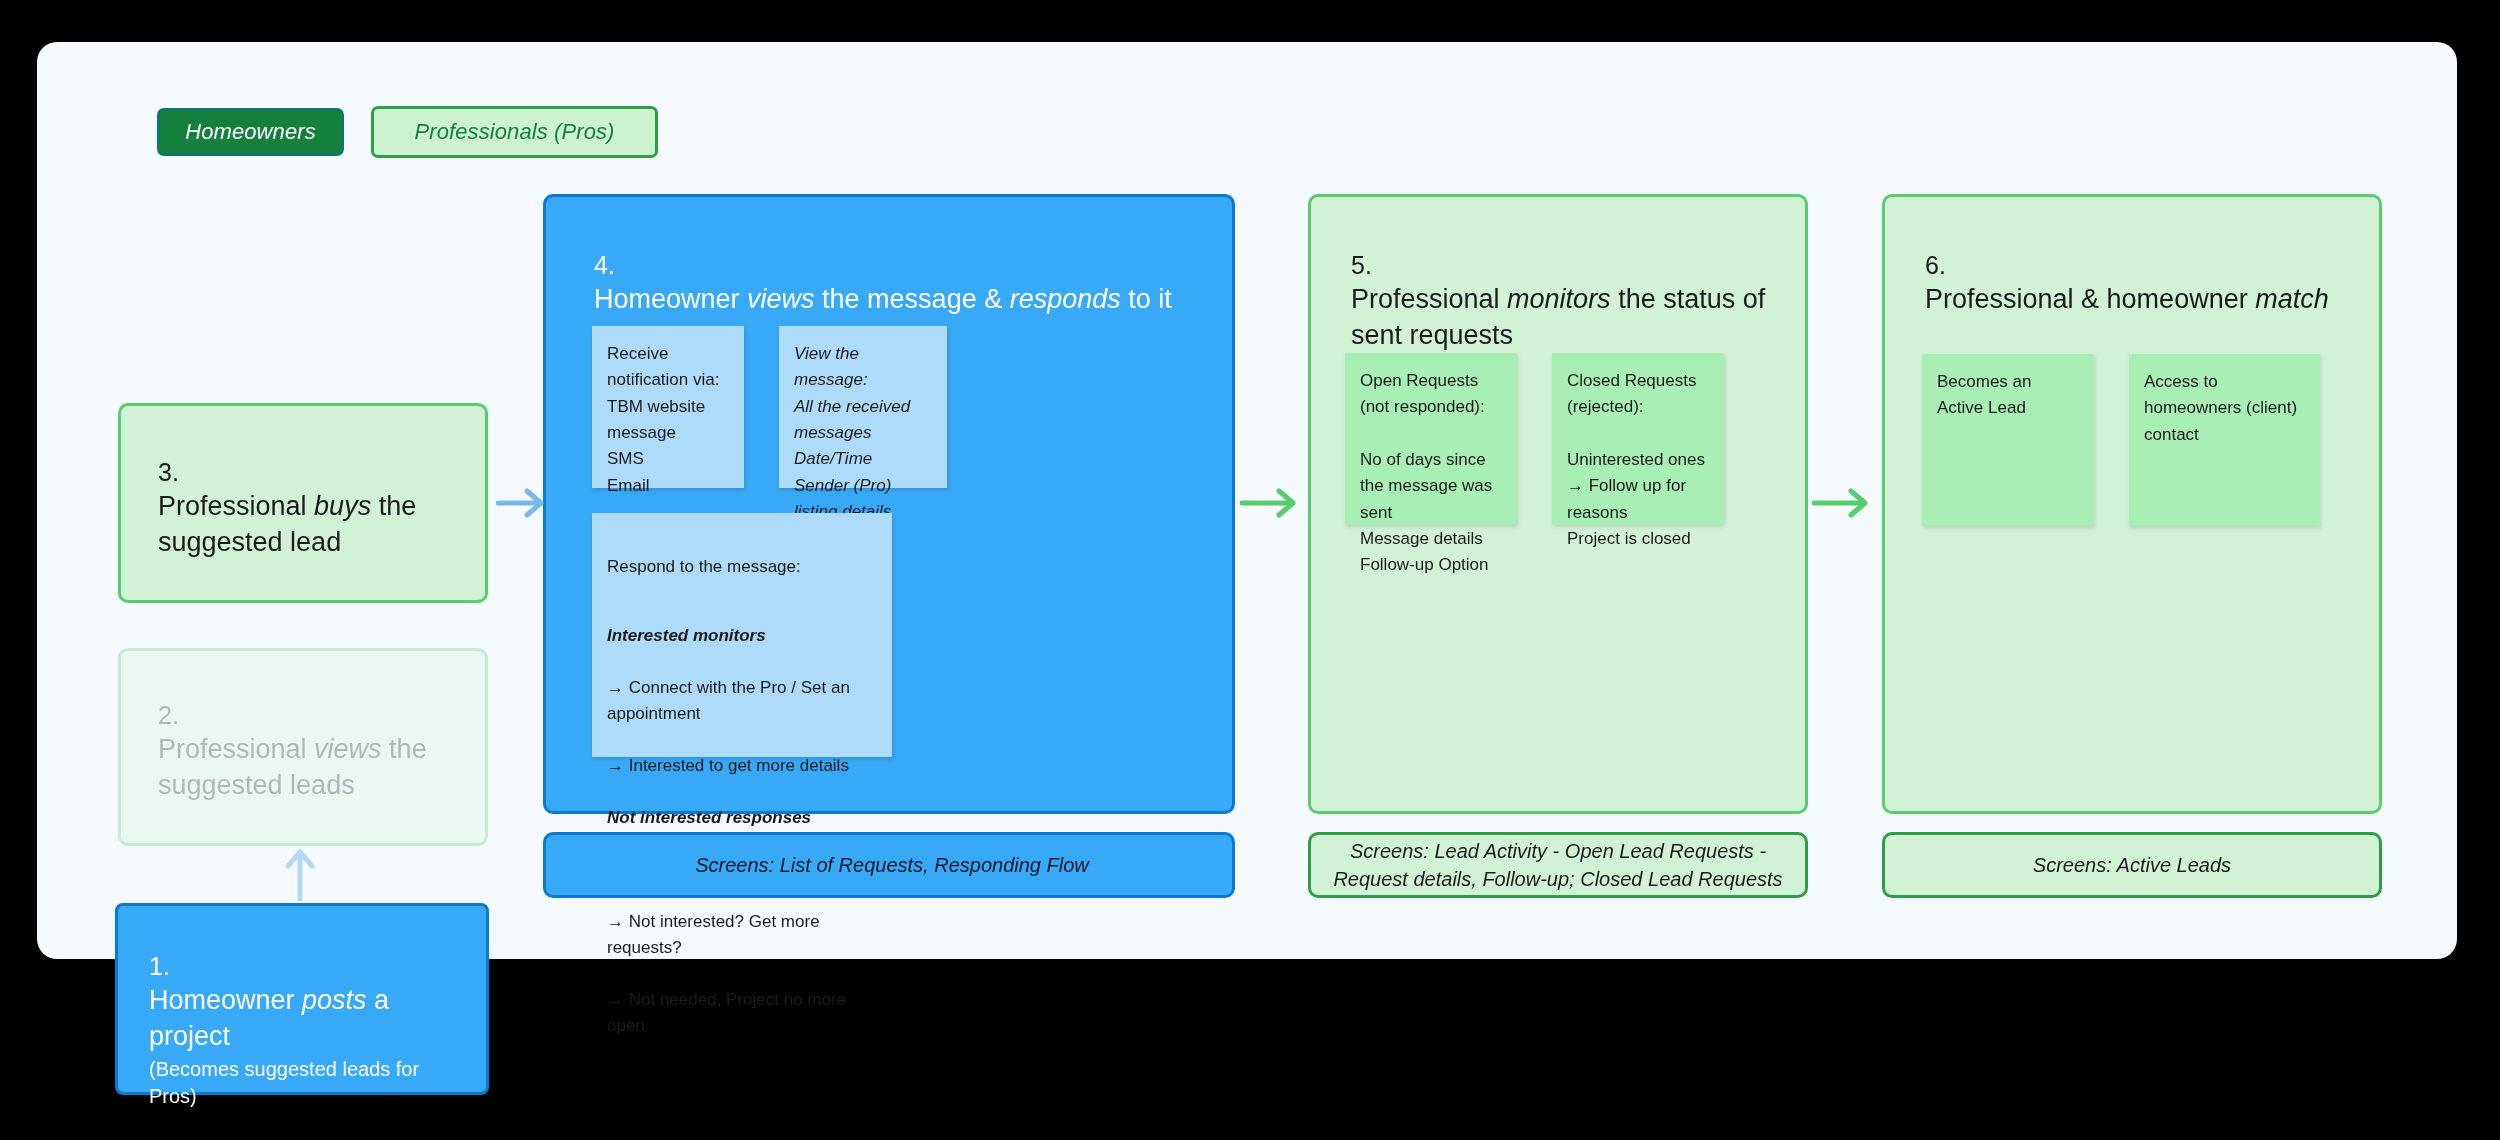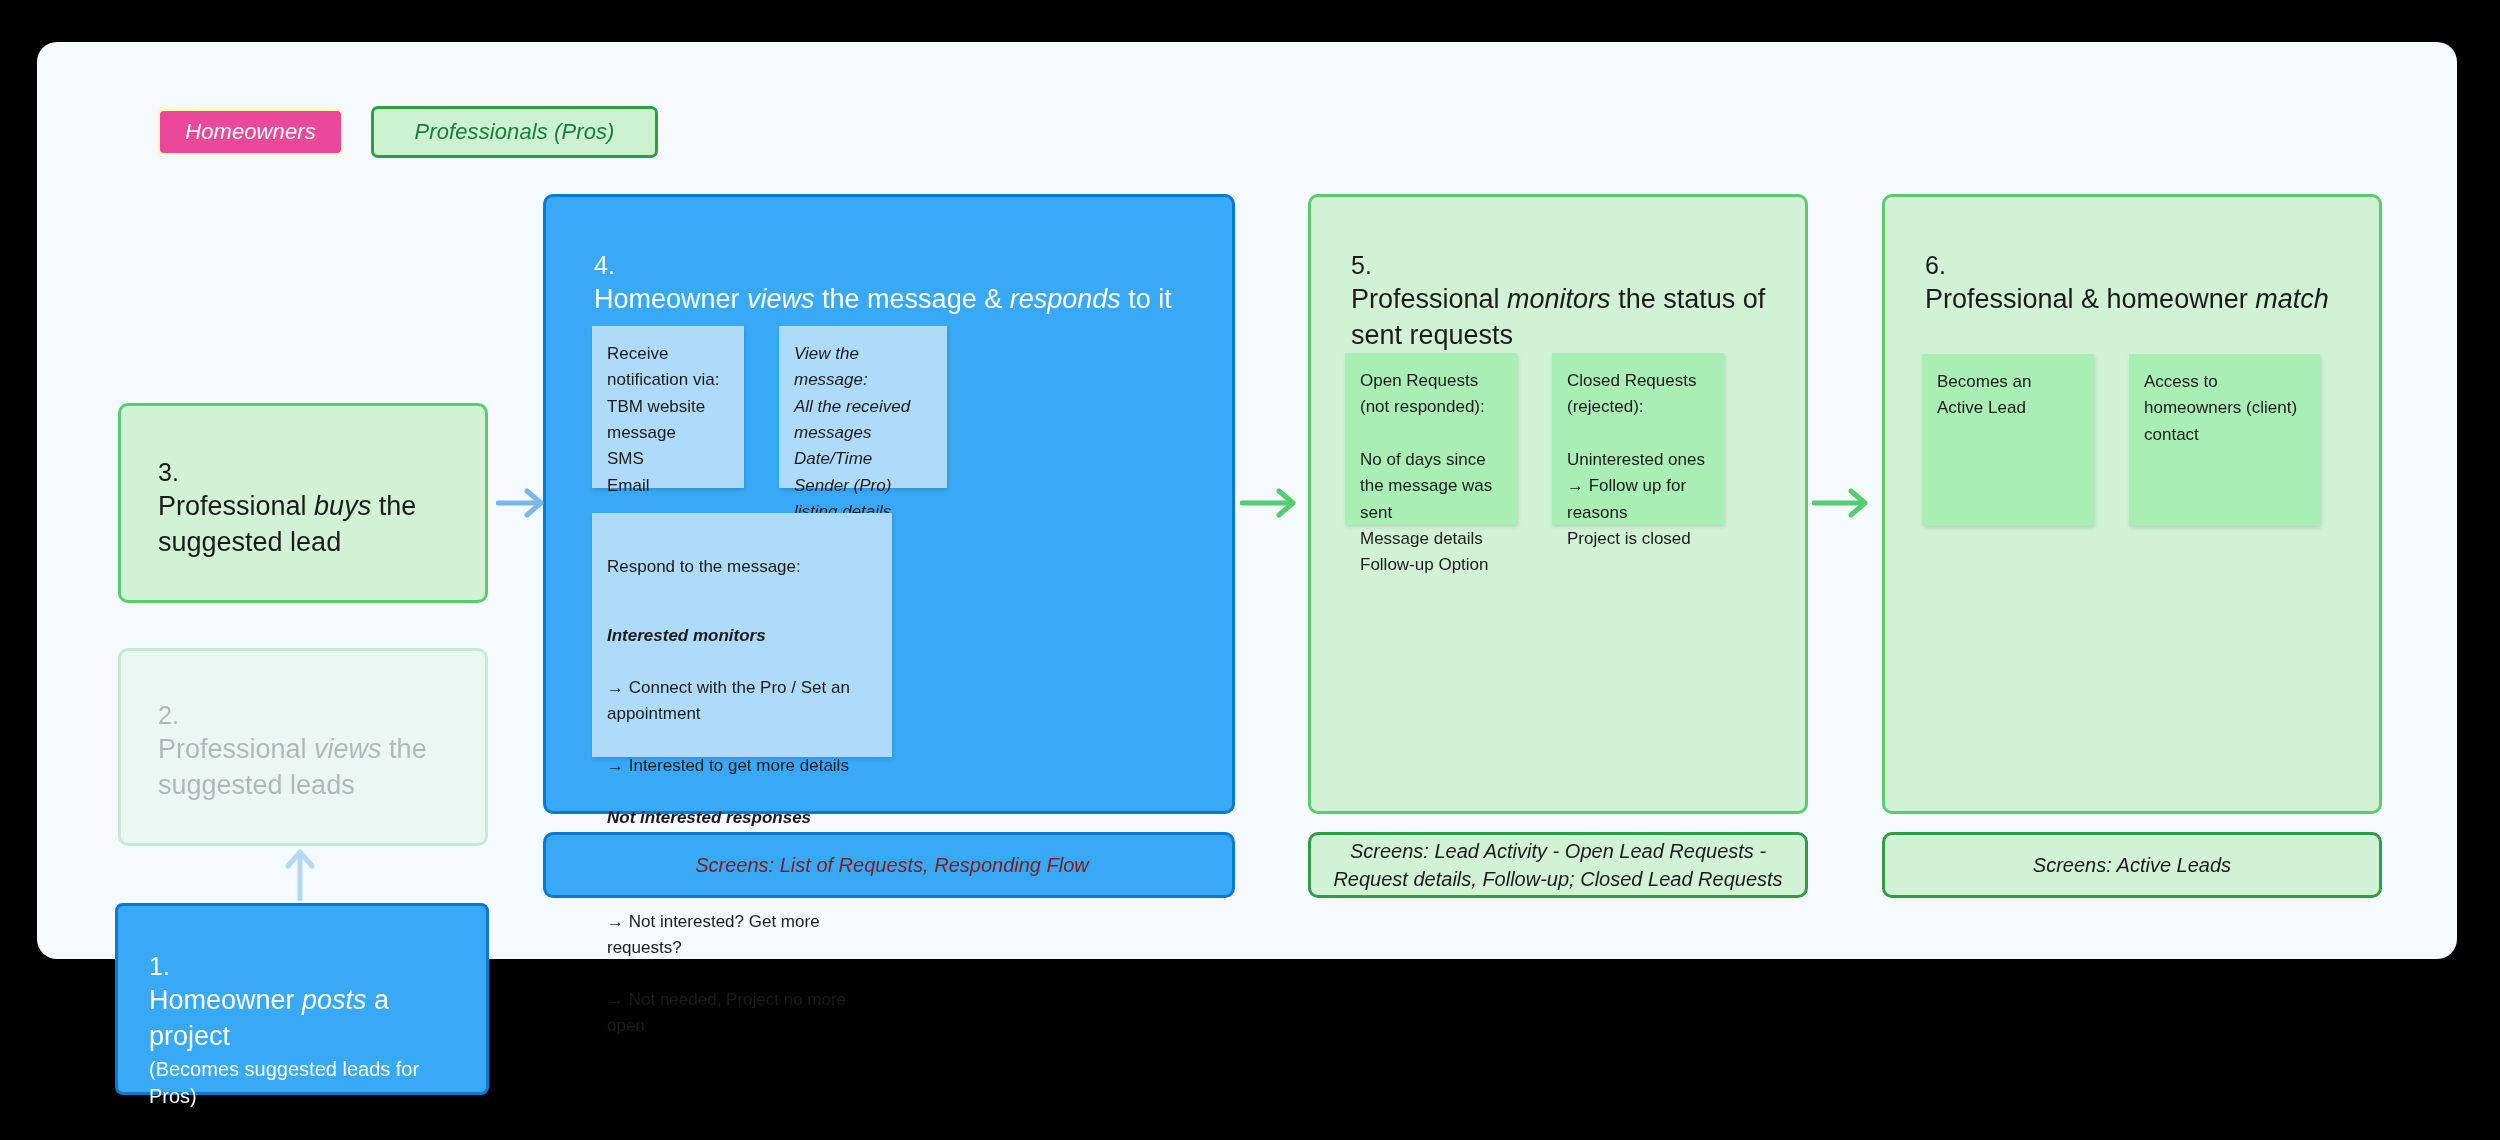--- a/index.html
+++ b/index.html
@@ -40,22 +40,22 @@
     justify-content: center;
     border-radius: 7px;
     font-style: italic;
     font-size: 22px;
     letter-spacing: 0.1px;
     white-space: nowrap;
   }
   #legend-homeowners {
     left: 157px; top: 108px;
     width: 187px; height: 48px;
-    background: #ec4899;
-    border: 3px solid #fef9c3;
+    background: #15803d;
+    border: 3px solid #0f766e;
     color: #ffffff;
   }
   #legend-pros {
     left: 371px; top: 106px;
     width: 287px; height: 52px;
     background: #cdf2d0;
     border: 3px solid #2e9e44;
     color: #15803d;
   }
 
@@ -195,21 +195,21 @@
     font-style: italic;
     font-size: 20px;
     line-height: 1.4;
     padding: 0 22px;
   }
   #screens-4 {
     left: 543px; top: 832px;
     width: 692px; height: 66px;
     background: #37a9f7;
     border: 3px solid #0b79d0;
-    color: #7f1d1d;
+    color: #0f172a;
     padding-left: 28px;
   }
   #screens-5 {
     left: 1308px; top: 832px;
     width: 500px; height: 66px;
     background: #d2f2d6;
     border: 3px solid #2e9e44;
     color: #1b1b1b;
   }
   #screens-6 {

